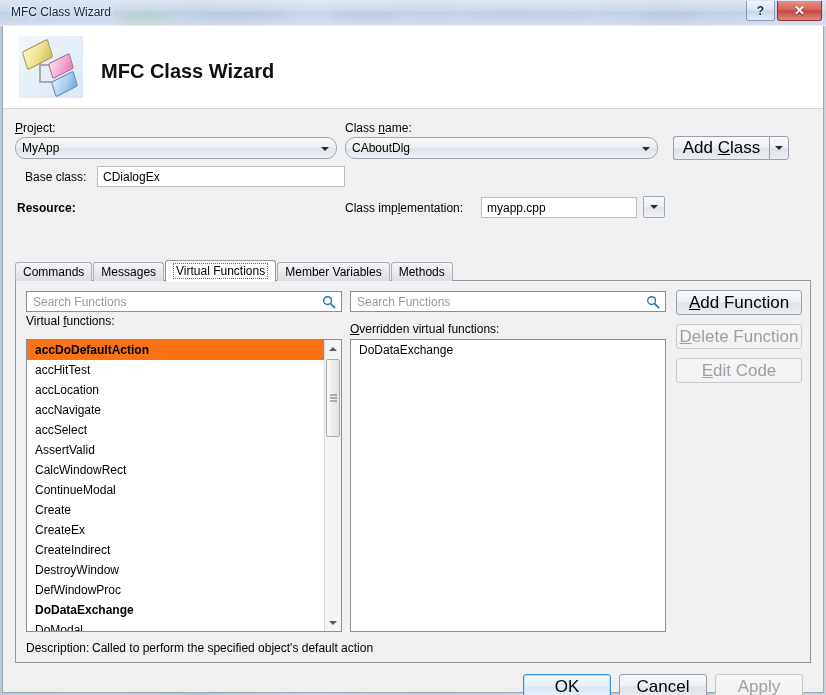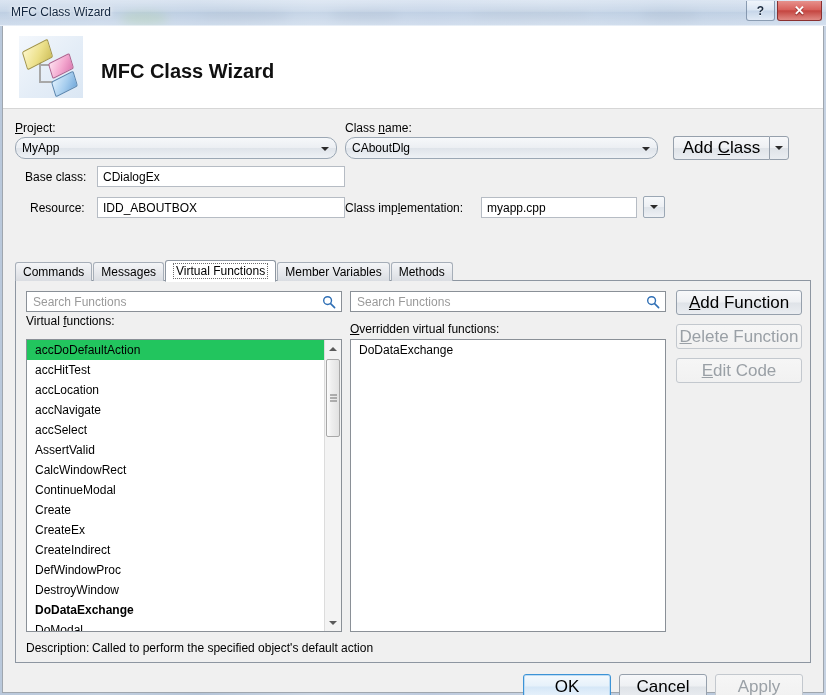--- a/index.html
+++ b/index.html
@@ -360,21 +360,22 @@
   .list-item {
     height: 20px;
     line-height: 20px;
     padding-left: 8px;
     font-size: 12px;
     color: #000;
     white-space: nowrap;
     box-sizing: border-box;
   }
   .list-item.selected {
-    background: #22c55e;
+    background: #f97316;
+    font-weight: bold;
   }
   .list-item.bold {
     font-weight: bold;
   }
 
   
   .vscroll {
     position: absolute;
     right: 0; top: 0;
     width: 17px;
@@ -506,25 +507,22 @@
       <span class="combo-arrow" style="position:static; border-top-color:#2b2b2b;"></span>
     </div>
 
     <div class="lbl" style="left:22px; top:144px;">
       <span>Base class:</span>
     </div>
     <div class="textbox" style="left:94px; top:140px; width:248px;padding-left:18px;">
       <div class="textbox-text">CDialogEx</div>
     </div>
 
-    <div class="lbl" style="left:27px; top:175px;">
+    <div class="lbl" style="left:14px; top:175px;font-weight:bold;">
       <span>Resource:</span>
-    </div>
-    <div class="textbox" style="left:94px; top:171px; width:248px;">
-      <div class="textbox-text">IDD_ABOUTBOX</div>
     </div>
 
     <div class="lbl" style="left:342px; top:175px;">
       Class imp<span class="acc">l</span>ementation:
     </div>
     <div class="textbox" style="left:478px; top:171px; width:156px;">
       <div class="textbox-text">myapp.cpp</div>
     </div>
     <div class="dropbtn" style="left:640px; top:170px;">
       <span class="combo-arrow" style="right:6px; top:8px;"></span>
@@ -579,22 +577,22 @@
             <div class="list-item">accHitTest</div>
             <div class="list-item">accLocation</div>
             <div class="list-item">accNavigate</div>
             <div class="list-item">accSelect</div>
             <div class="list-item">AssertValid</div>
             <div class="list-item">CalcWindowRect</div>
             <div class="list-item">ContinueModal</div>
             <div class="list-item">Create</div>
             <div class="list-item">CreateEx</div>
             <div class="list-item">CreateIndirect</div>
+            <div class="list-item">DestroyWindow</div>
             <div class="list-item">DefWindowProc</div>
-            <div class="list-item">DestroyWindow</div>
             <div class="list-item bold">DoDataExchange</div>
             <div class="list-item">DoModal</div>
           </div>
         <div class="vscroll">
           <div class="sb-arrow up">
               <span class="tri-up"></span>
             </div>
           <div class="sb-thumb">
             <div class="sb-grip">
                 <i></i>

